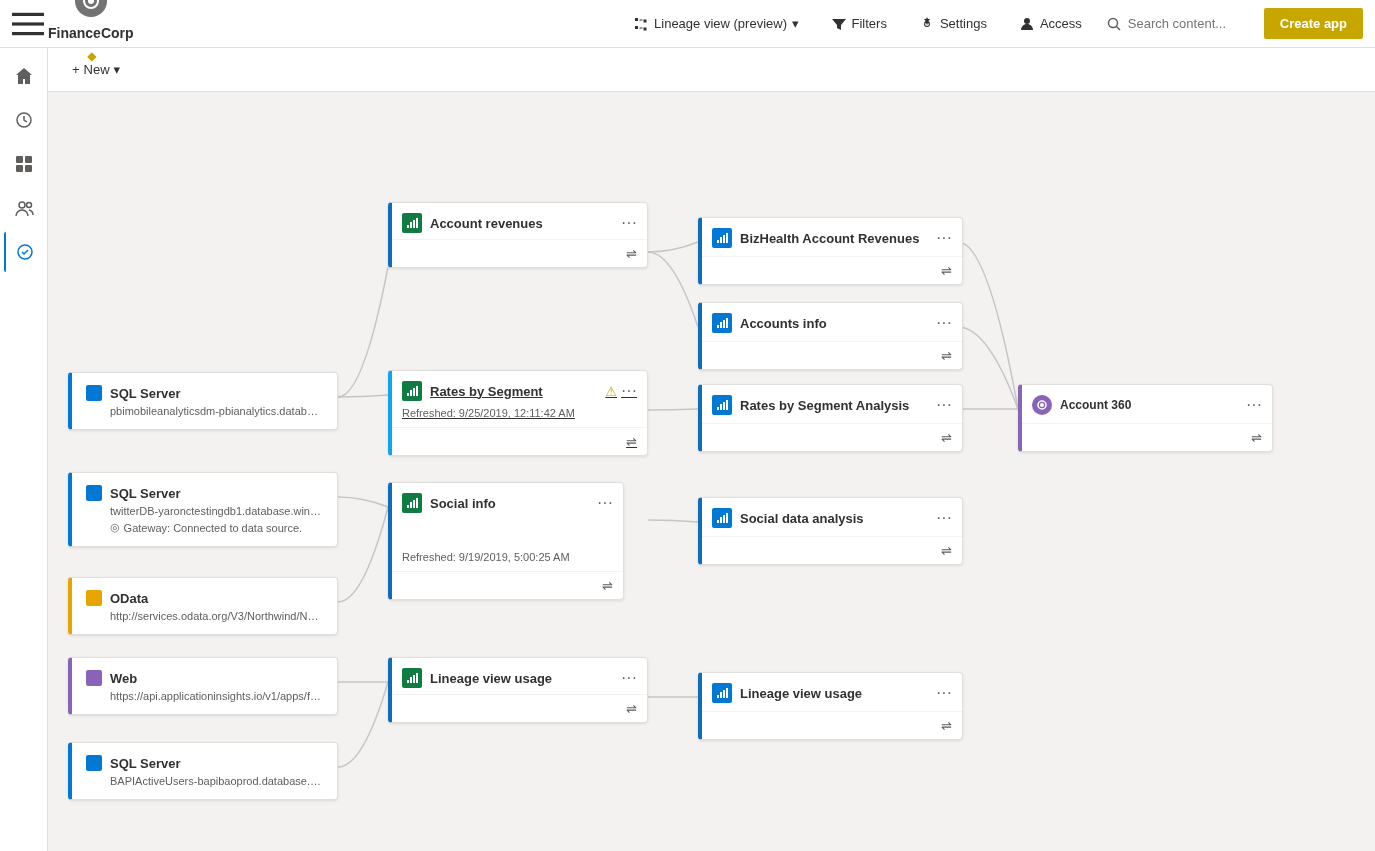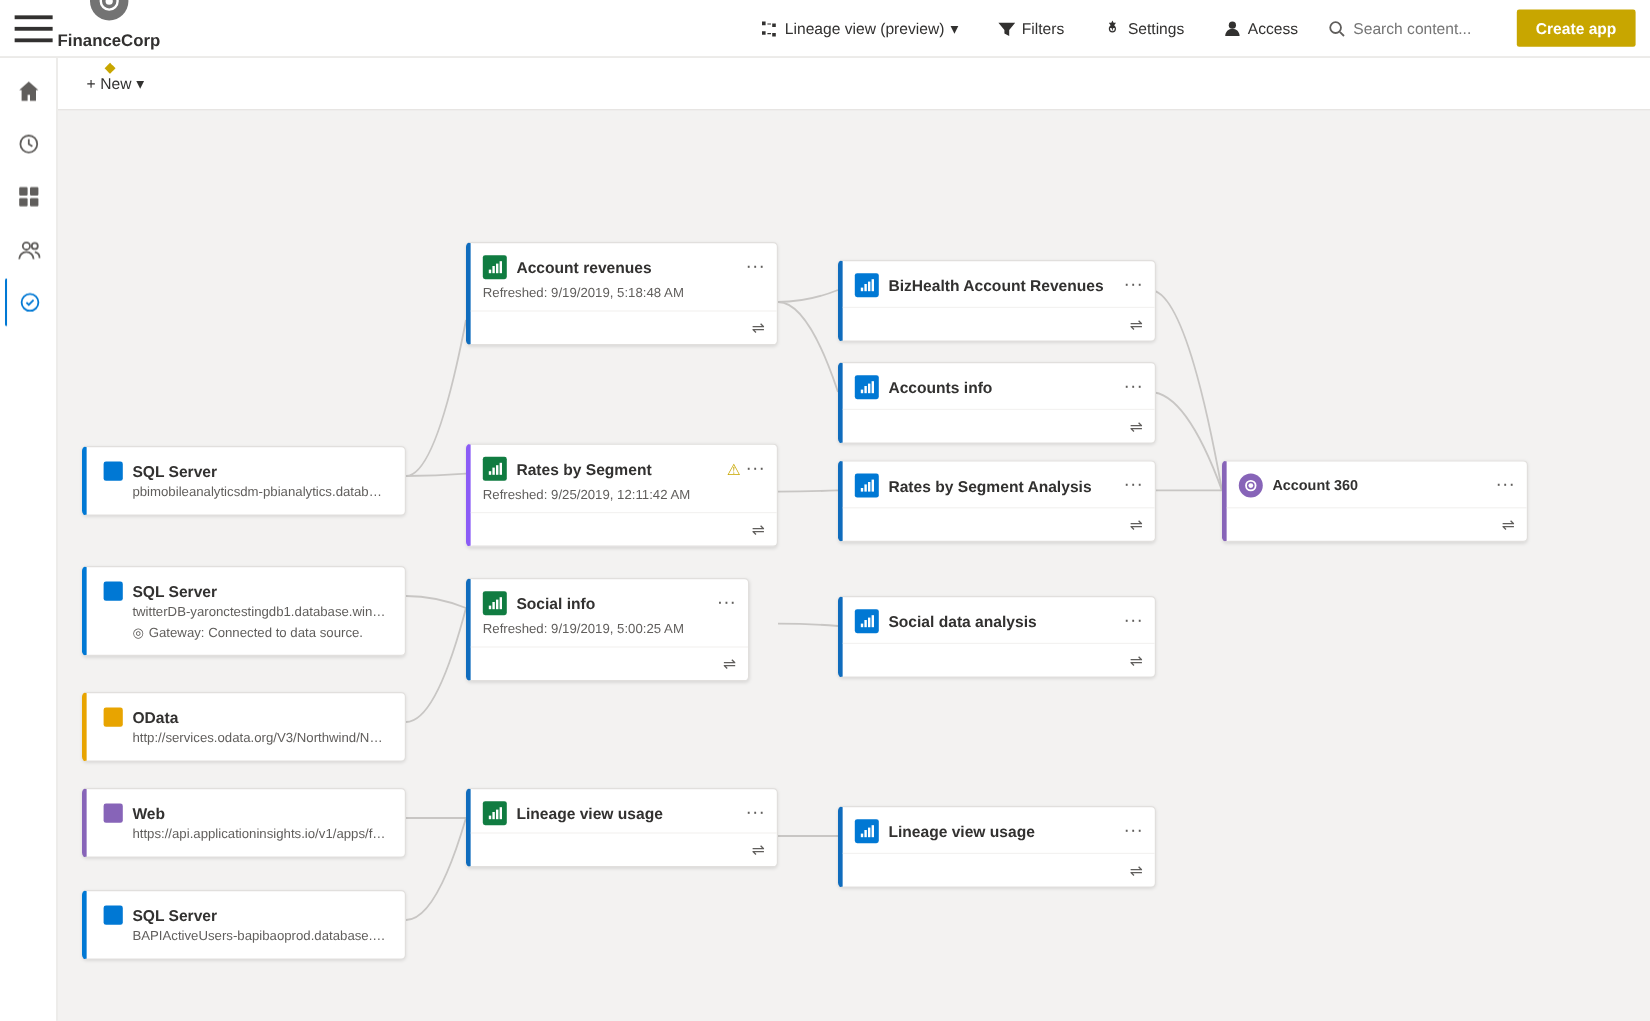--- a/index.html
+++ b/index.html
@@ -288,27 +288,26 @@
           <svg width="12" height="12" viewBox="0 0 12 12" fill="#fff">
               <rect x="1" y="8" width="2" height="3"></rect>
               <rect x="4" y="5" width="2" height="6"></rect>
               <rect x="7" y="3" width="2" height="8"></rect>
               <rect x="10" y="1" width="2" height="10"></rect>
             </svg>
         </div>
         <span style="font-size:13px;font-weight:600;flex:1">Account revenues</span>
         <span style="color:#605e5c;cursor:pointer;font-size:16px">···</span>
       </div>
-      <div style="font-size:11px;color:#605e5c;padding:0 10px 8px;">Refreshed: 9/19/2019, 5:18:48 AM</div>
-      <div style="display:flex;justify-content:flex-end;padding:6px 10px;border-top:1px solid #f3f2f1;">
-        <span style="color:#605e5c;">⇌</span>
-      </div>
-    </div>
-
-    <div class="card" style="top:258px;left:320px;width:260px;border-left:4px solid #8b5cf6;">
+      <div style="display:flex;justify-content:flex-end;padding:6px 10px;border-top:1px solid #f3f2f1;">
+        <span style="color:#605e5c;">⇌</span>
+      </div>
+    </div>
+
+    <div class="card" style="top:258px;left:320px;width:260px;border-left:4px solid #0ea5e9;text-decoration:underline;">
       <div style="display:flex;align-items:center;padding:10px 10px 6px;">
         <div style="width:20px;height:20px;background:#107c41;border-radius:2px;display:flex;align-items:center;justify-content:center;margin-right:8px;">
           <svg width="12" height="12" viewBox="0 0 12 12" fill="#fff">
               <rect x="1" y="8" width="2" height="3"></rect>
               <rect x="4" y="5" width="2" height="6"></rect>
               <rect x="7" y="3" width="2" height="8"></rect>
               <rect x="10" y="1" width="2" height="10"></rect>
             </svg>
         </div>
         <span style="font-size:13px;font-weight:600;flex:1">Rates by Segment</span>
@@ -327,21 +326,21 @@
           <svg width="12" height="12" viewBox="0 0 12 12" fill="#fff">
               <rect x="1" y="8" width="2" height="3"></rect>
               <rect x="4" y="5" width="2" height="6"></rect>
               <rect x="7" y="3" width="2" height="8"></rect>
               <rect x="10" y="1" width="2" height="10"></rect>
             </svg>
         </div>
         <span style="font-size:13px;font-weight:600;flex:1">Social info</span>
         <span style="color:#605e5c;cursor:pointer;font-size:16px">···</span>
       </div>
-      <div style="font-size:11px;color:#605e5c;padding:0 10px 8px;">Refreshed: 9/19/2019, 5:00:25 AM</div>
+      <div style="font-size:11px;color:#605e5c;padding:0 10px 8px;margin-top:32px;">Refreshed: 9/19/2019, 5:00:25 AM</div>
       <div style="display:flex;justify-content:flex-end;padding:6px 10px;border-top:1px solid #f3f2f1;">
         <span style="color:#605e5c;">⇌</span>
       </div>
     </div>
 
     <div class="card" style="top:545px;left:320px;width:260px;border-left:4px solid #0f6cbd;">
       <div style="display:flex;align-items:center;padding:10px 10px 6px;">
         <div style="width:20px;height:20px;background:#107c41;border-radius:2px;display:flex;align-items:center;justify-content:center;margin-right:8px;">
           <svg width="12" height="12" viewBox="0 0 12 12" fill="#fff">
               <rect x="1" y="8" width="2" height="3"></rect>

